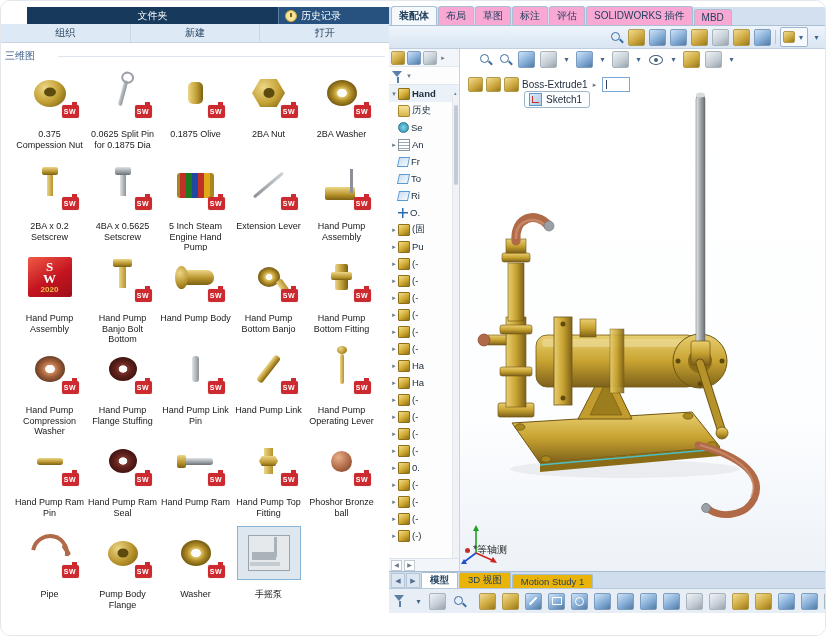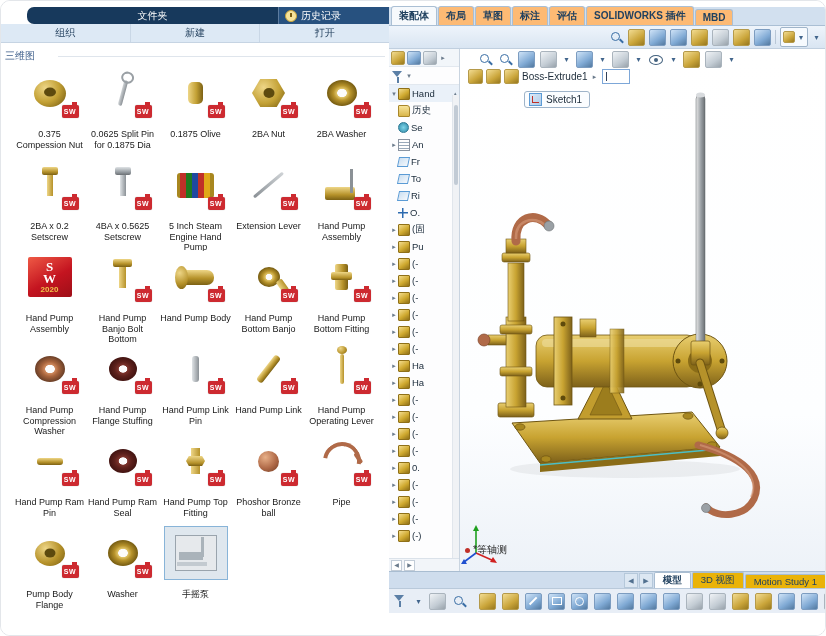--- a/index.html
+++ b/index.html
@@ -1,21 +1,21 @@
 <!DOCTYPE html>
 <html><head>
 <meta charset="utf-8">
 <style>
   html,body{margin:0;padding:0;width:826px;height:636px;overflow:hidden;background:#fff;
     font-family:"Liberation Sans","DejaVu Sans",sans-serif;}
   .app{position:relative;width:824px;height:634px;border:1px solid #e3e6ea;border-radius:10px;overflow:hidden;background:#fff;}
 
   
   .explorer{position:absolute;left:0;top:0;width:388px;height:636px;background:#fff;border-right:1px solid #d5dbe2;}
-  .ribbon-top{margin:6px 0 0 26px;height:17px;display:flex;background:#17395c;color:#fff;font-size:10px;border-radius:7px;}
+  .ribbon-top{margin:6px 0 0 26px;height:17px;display:flex;background:#17395c;color:#fff;font-size:10px;}
   .rt-left{flex:1;display:flex;align-items:center;justify-content:center;}
   .rt-right{width:104px;display:flex;align-items:center;gap:4px;background:#27517f;border-left:1px solid rgba(255,255,255,.25);padding-left:6px;}
   .clock-icon{width:10px;height:10px;border-radius:50%;background:#f7e49a;border:1px solid #caa53a;position:relative;flex:none;}
   .clock-icon::after{content:"";position:absolute;left:4px;top:2px;width:1.5px;height:4px;background:#7a5c10;}
   .ribbon-groups{height:18px;display:flex;align-items:center;background:#dde9f5;border-bottom:1px solid #c6d4e3;font-size:10px;color:#1e3c5a;}
   .rgroup{flex:1;text-align:center;border-right:1px solid #c9d7e6;height:100%;line-height:18px;}
   .rgroup:last-child{border-right:none;}
   .section-header{display:flex;align-items:center;gap:23px;padding:6px 0 2px 4px;font-size:10px;color:#41618c;}
   .section-header .rule{flex:1;height:1px;background:#dfe5ec;margin-right:4px;}
   .grid{display:grid;grid-template-columns:repeat(5,73px);grid-auto-rows:92px;padding:2px 0 0 12px;}
@@ -78,21 +78,21 @@
   .sh-pipe::after{content:"";right:-2px;bottom:2px;width:4px;height:12px;border-radius:2px;background:#b06a48;}
   .sh-flange{width:30px;height:25px;border-radius:50%;background:radial-gradient(circle at 35% 30%,#eed687,#b6922a 55%,#7c6114 95%);}
   .sh-flange::after{content:"";left:50%;top:50%;transform:translate(-50%,-50%);width:11px;height:9px;border-radius:50%;background:#5d4a0e;}
   .sh-graypump{width:40px;height:34px;background:#e6e9ec;border:1px solid #9aa4ad;
     background-image:linear-gradient(#aab3ba,#aab3ba),linear-gradient(#aab3ba,#aab3ba),linear-gradient(#c3cad0,#c3cad0);
     background-repeat:no-repeat;background-size:3px 20px,24px 8px,30px 4px;background-position:70% 10%,20% 60%,15% 88%;}
 
   
   .sw{position:absolute;left:388px;top:0;width:438px;height:636px;display:flex;flex-direction:column;background:#fff;}
   .swtabs{margin-top:6px;height:18px;display:flex;align-items:flex-end;background:#d2e0ef;border-bottom:1px solid #aabfd4;padding-left:2px;font-size:10px;color:#21415f;}
-  .swtab{padding:2px 7px 2px 7px;border:1px solid #aabfd4;border-bottom:none;border-radius:3px 3px 0 0;margin-right:1px;background:#fdba74;white-space:nowrap;font-weight:bold;}
+  .swtab{padding:2px 7px 2px 7px;border:1px solid #aabfd4;border-bottom:none;border-radius:3px 3px 0 0;margin-right:1px;background:#f9a8d4;white-space:nowrap;}
   .swtab.active{background:#f6f9fc;font-weight:bold;}
   .swtoolbar{height:22px;background:linear-gradient(#eef4fb,#d9e5f2);border-bottom:1px solid #c0cfdf;display:flex;align-items:center;justify-content:flex-end;gap:4px;padding-right:6px;}
   .main{flex:1;display:flex;min-height:0;}
 
   
   .tbi{width:15px;height:15px;border-radius:2px;position:relative;display:inline-block;flex:none;}
   .tbi.sm{width:12px;height:12px;}
   .tbi.gold{background:linear-gradient(145deg,#f2dc92,#caa53a 60%,#97781f);border:1px solid #b59a4a;}
   .tbi.blue{background:linear-gradient(145deg,#cfe3f7,#7fa9d4 60%,#53799f);border:1px solid #7c9cc0;}
   .tbi.grey{background:linear-gradient(145deg,#f0f3f6,#c3ccd4 60%,#98a2ab);border:1px solid #aab4bd;}
@@ -111,54 +111,54 @@
   .tbi.boxed .inner{width:10px;height:10px;}
   .ic-line::after{content:"";position:absolute;left:2px;top:6.5px;width:10px;height:1.6px;background:#fff;transform:rotate(-45deg);}
   .ic-circle::after{content:"";position:absolute;left:3px;top:3px;width:7px;height:7px;border:1.5px solid #fff;border-radius:50%;}
   .ic-rect::after{content:"";position:absolute;left:2.5px;top:3.5px;width:8px;height:6px;border:1.5px solid #fff;}
 
   
   .tree{position:relative;width:70px;background:#fdfdfe;border-right:1px solid #c9d4e0;font-size:9.5px;color:#20303f;display:flex;flex-direction:column;}
   .tree-tabs{height:15px;display:flex;align-items:center;gap:2px;padding:1px 2px;border-bottom:1px solid #e2e8ef;background:#f2f6fa;}
   .tree-filter{height:15px;display:flex;align-items:center;gap:2px;padding:1px 2px;border-bottom:1px solid #e2e8ef;}
   .trow{height:17px;display:flex;align-items:center;white-space:nowrap;overflow:hidden;padding-left:1px;}
-  .trow.root{font-weight:normal;background:#eaf1f9;}
+  .trow.root{font-weight:bold;background:#eaf1f9;}
   .texp{width:8px;flex:none;font-size:7px;color:#6b7b8c;text-align:center;}
   .tcaret{margin-left:auto;font-size:7px;color:#6b7b8c;padding-right:2px;}
   .tic{width:10px;height:10px;flex:none;position:relative;margin:0 2px 0 0;}
   .t-assembly,.t-part{background:linear-gradient(145deg,#f4dd8e,#cfa92f 55%,#8f7018);border:1px solid #8f7018;border-radius:1px;}
   .t-folder{background:linear-gradient(#f7e49a,#d9b64a);border:1px solid #a8862a;border-radius:1px 3px 1px 1px;}
   .t-sensor{width:9px;height:9px;border-radius:50%;background:radial-gradient(circle,#7fd4e8,#2e8aa8);border:1px solid #2e7a95;}
   .t-note{background:#fff;border:1px solid #8a93a0;background-image:repeating-linear-gradient(#fff 0 2px,#9aaabb 2px 3px);}
   .t-plane{width:9px;height:8px;border:1px solid #5b9bd5;background:linear-gradient(135deg,rgba(91,155,213,.3),rgba(91,155,213,.05));transform:skewX(-12deg);}
   .t-origin{background:linear-gradient(#2e6bb0,#2e6bb0) center/1.5px 10px no-repeat,linear-gradient(#2e6bb0,#2e6bb0) center/10px 1.5px no-repeat;}
   .tlab{overflow:hidden;text-overflow:clip;}
   .tree-items{flex:1;overflow:hidden;}
   .hscroll{height:12px;border-top:1px solid #dbe2ea;display:flex;align-items:center;gap:2px;padding-left:2px;background:#f2f5f9;}
   .hbtn{font-size:6px;color:#6b7b8c;width:9px;height:9px;border:1px solid #c3cdd8;background:#fff;text-align:center;line-height:9px;}
   .vscroll{position:absolute;right:0;top:46px;bottom:13px;width:6px;background:#f0f2f5;border-left:1px solid #e1e6ec;}
   .vthumb{position:absolute;top:10px;left:1px;width:4px;height:80px;border-radius:2px;background:#c2cbd5;}
 
   
   .viewport{position:relative;flex:1;background:linear-gradient(#ffffff,#fdfeff 70%,#edf2f8);overflow:hidden;}
   .hud{position:absolute;left:18px;top:2px;display:flex;align-items:center;gap:5px;z-index:3;}
-  .breadcrumb{position:absolute;left:8px;top:20px;display:flex;align-items:center;gap:3px;z-index:3;}
+  .breadcrumb{position:absolute;left:8px;top:28px;display:flex;align-items:center;gap:3px;z-index:3;}
   .bci{width:13px;height:13px;border-radius:2px;}
   .bclabel{font-size:10px;color:#1d2c3a;}
   .bcinput{width:26px;height:13px;background:#fff;border:1px solid #7da7d8;position:relative;}
   .bcinput::after{content:"";position:absolute;left:3px;top:2px;width:1px;height:9px;background:#30405a;}
   .sketchchip{position:absolute;left:64px;top:42px;display:flex;align-items:center;gap:4px;border:1px solid #9fb4c9;border-radius:3px;background:#fbfdff;padding:1px 7px 1px 4px;z-index:3;}
   .chipicon{width:11px;height:11px;border:1px solid #5b9bd5;background:linear-gradient(135deg,#dce9f7,#aecbe8);position:relative;}
   .chipicon::after{content:"";position:absolute;left:2px;top:2px;width:6px;height:6px;border-left:1.5px solid #c03028;border-bottom:1.5px solid #c03028;}
   .modelsvg{position:absolute;left:0;top:18px;z-index:1;}
   .viewlabel{position:absolute;left:5px;bottom:14px;font-size:10px;color:#222;z-index:3;}
   .viewlabel::before{content:"";display:inline-block;width:5px;height:5px;background:#c03028;border-radius:50%;margin-right:3px;}
 
   
-  .bottomtabs{height:16px;background:#cfdded;border-top:1px solid #a9bdd1;display:flex;align-items:flex-end;font-size:9.5px;color:#21415f;padding-left:2px;justify-content:flex-end;}
+  .bottomtabs{height:16px;background:#cfdded;border-top:1px solid #a9bdd1;display:flex;align-items:flex-end;font-size:9.5px;color:#21415f;padding-left:2px;}
   .btarrow{width:12px;height:13px;font-size:7px;line-height:13px;text-align:center;color:#51708f;background:#dce7f2;border:1px solid #b5c8da;margin-right:1px;}
   .btab{padding:1px 8px;border:1px solid #a9bdd1;border-bottom:none;background:#eab308;margin-right:1px;border-radius:2px 2px 0 0;white-space:nowrap;}
   .btab.active{background:#ffffff;font-weight:bold;}
   .statusbar{height:24px;background:#e8eef6;border-top:1px solid #b9c9da;display:flex;align-items:center;gap:6px;padding:0 8px 0 4px;}
   .statusbar .spacer{flex:1;}
   .bottomgap{height:24px;background:#fff;}
 </style>
 </head>
 <body>
 
@@ -331,20 +331,27 @@
             <div class="swb">SW</div>
           </div>
           <div class="ilabel">Hand Pump Ram Pin</div>
         </div>
         <div class="cell">
           <div class="thumb">
             <div class="sh sh-ring-m"></div>
             <div class="swb">SW</div>
           </div>
           <div class="ilabel">Hand Pump Ram Seal</div>
+        </div>
+        <div class="cell">
+          <div class="thumb">
+            <div class="sh sh-ram"></div>
+            <div class="swb">SW</div>
+          </div>
+          <div class="ilabel">Hand Pump Ram</div>
         </div>
         <div class="cell">
           <div class="thumb">
             <div class="sh sh-hexfit"></div>
             <div class="swb">SW</div>
           </div>
           <div class="ilabel">Hand Pump Top Fitting</div>
         </div>
         <div class="cell">
           <div class="thumb">

